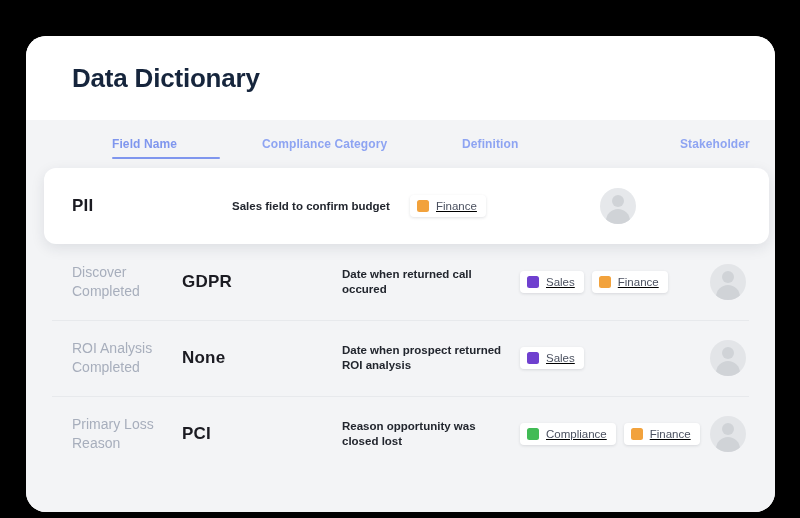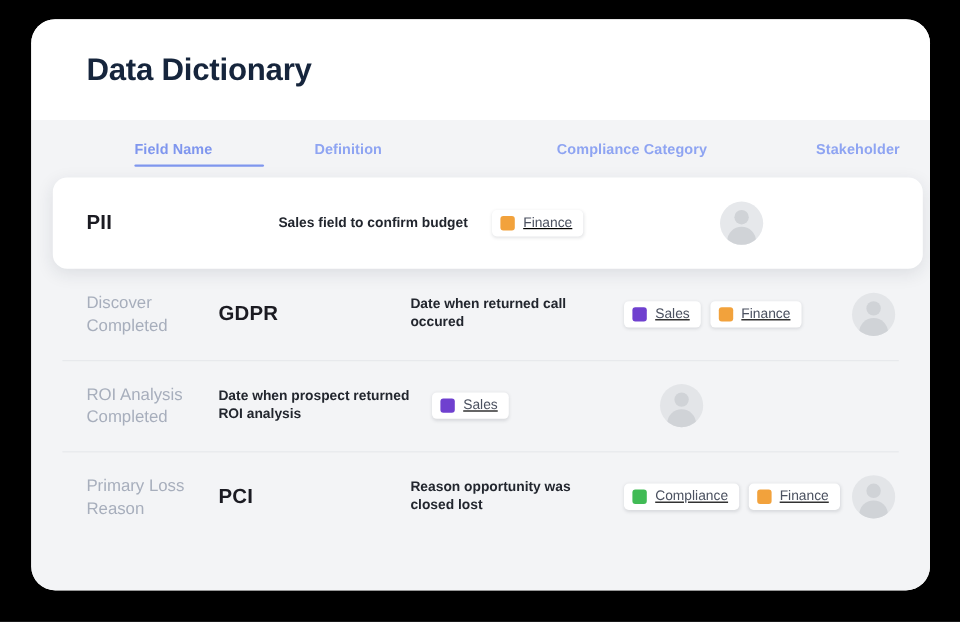--- a/index.html
+++ b/index.html
@@ -19,21 +19,21 @@
     position: relative;
     width: 800px;
     height: 518px;
     background: #000000;
   }
 
   
   .card {
     position: absolute;
     left: 26px;
-    top: 16px;
+    top: 36px;
     width: 749px;
     height: 476px;
     background: #ffffff;
     border-radius: 20px;
     overflow: hidden;
     box-shadow: 0 6px 24px rgba(0,0,0,0.18);
   }
 
   
   .card-header {
@@ -219,22 +219,22 @@
   <div class="card">
 
     <div class="card-header">
       <div class="page-title">Data Dictionary</div>
     </div>
 
     <div class="table-wrap">
 
       <div class="col-head-row">
         <div class="col-head c-field active">Field Name</div>
+        <div class="col-head c-comp">Compliance Category</div>
         <div class="col-head c-def">Definition</div>
-        <div class="col-head c-comp">Compliance Category</div>
         <div class="col-head c-stake">Stakeholder</div>
         <div class="col-head c-owner">Owner</div>
       </div>
 
       <div class="rows" id="rows-container">
           <div class="row highlight">
             <div class="compliance c-comp">PII</div>
             <div class="definition c-def">Sales field to confirm budget</div>
             <div class="tags c-stake">
               <div class="tag">
@@ -265,20 +265,21 @@
             </div>
             <div class="owner-cell c-owner">
               <div class="avatar">
                 <div class="head"></div>
                 <div class="body"></div>
               </div>
             </div>
           </div>
           <div class="row">
             <div class="field-name c-field">ROI Analysis Completed</div>
+            <div class="compliance c-comp">None</div>
             <div class="definition c-def">Date when prospect returned ROI analysis</div>
             <div class="tags c-stake">
               <div class="tag">
                 <span class="swatch" style="background: rgb(111, 64, 207);"></span>
                 <span class="tag-label">Sales</span>
               </div>
             </div>
             <div class="owner-cell c-owner">
               <div class="avatar">
                 <div class="head"></div>

